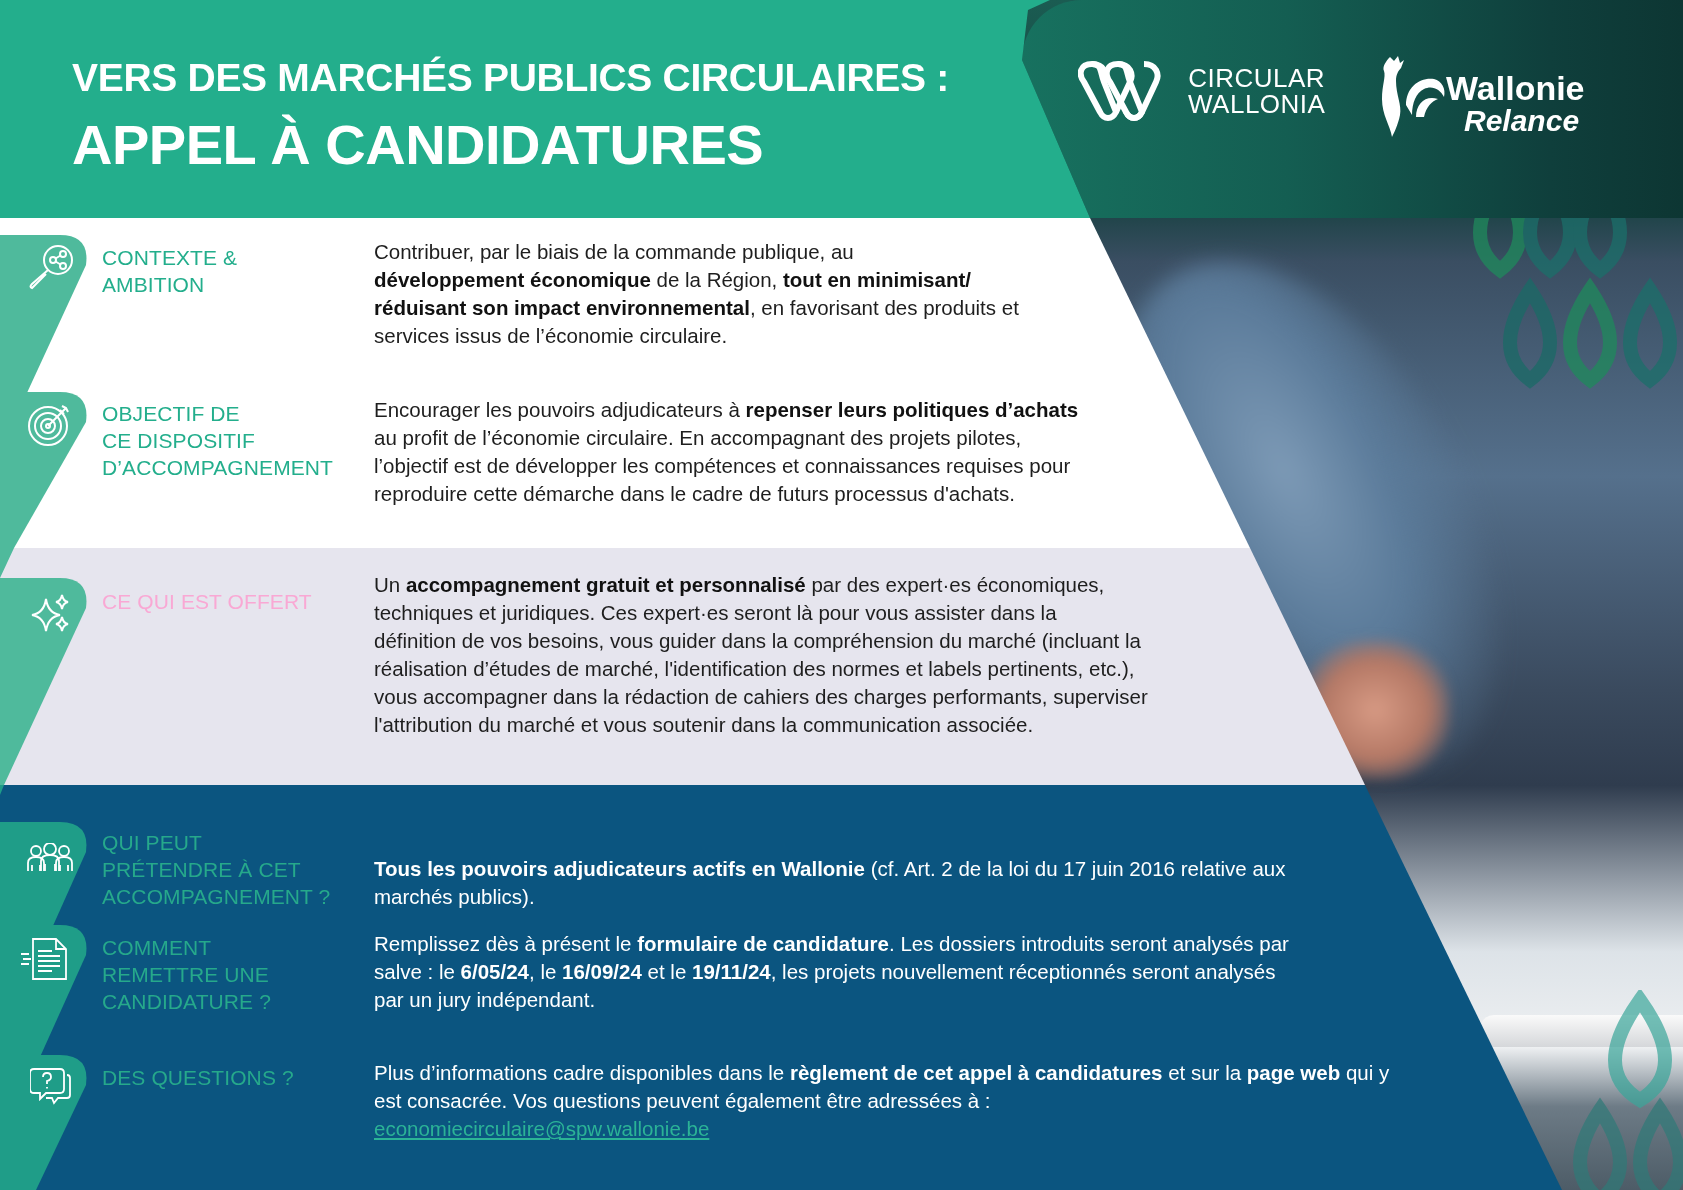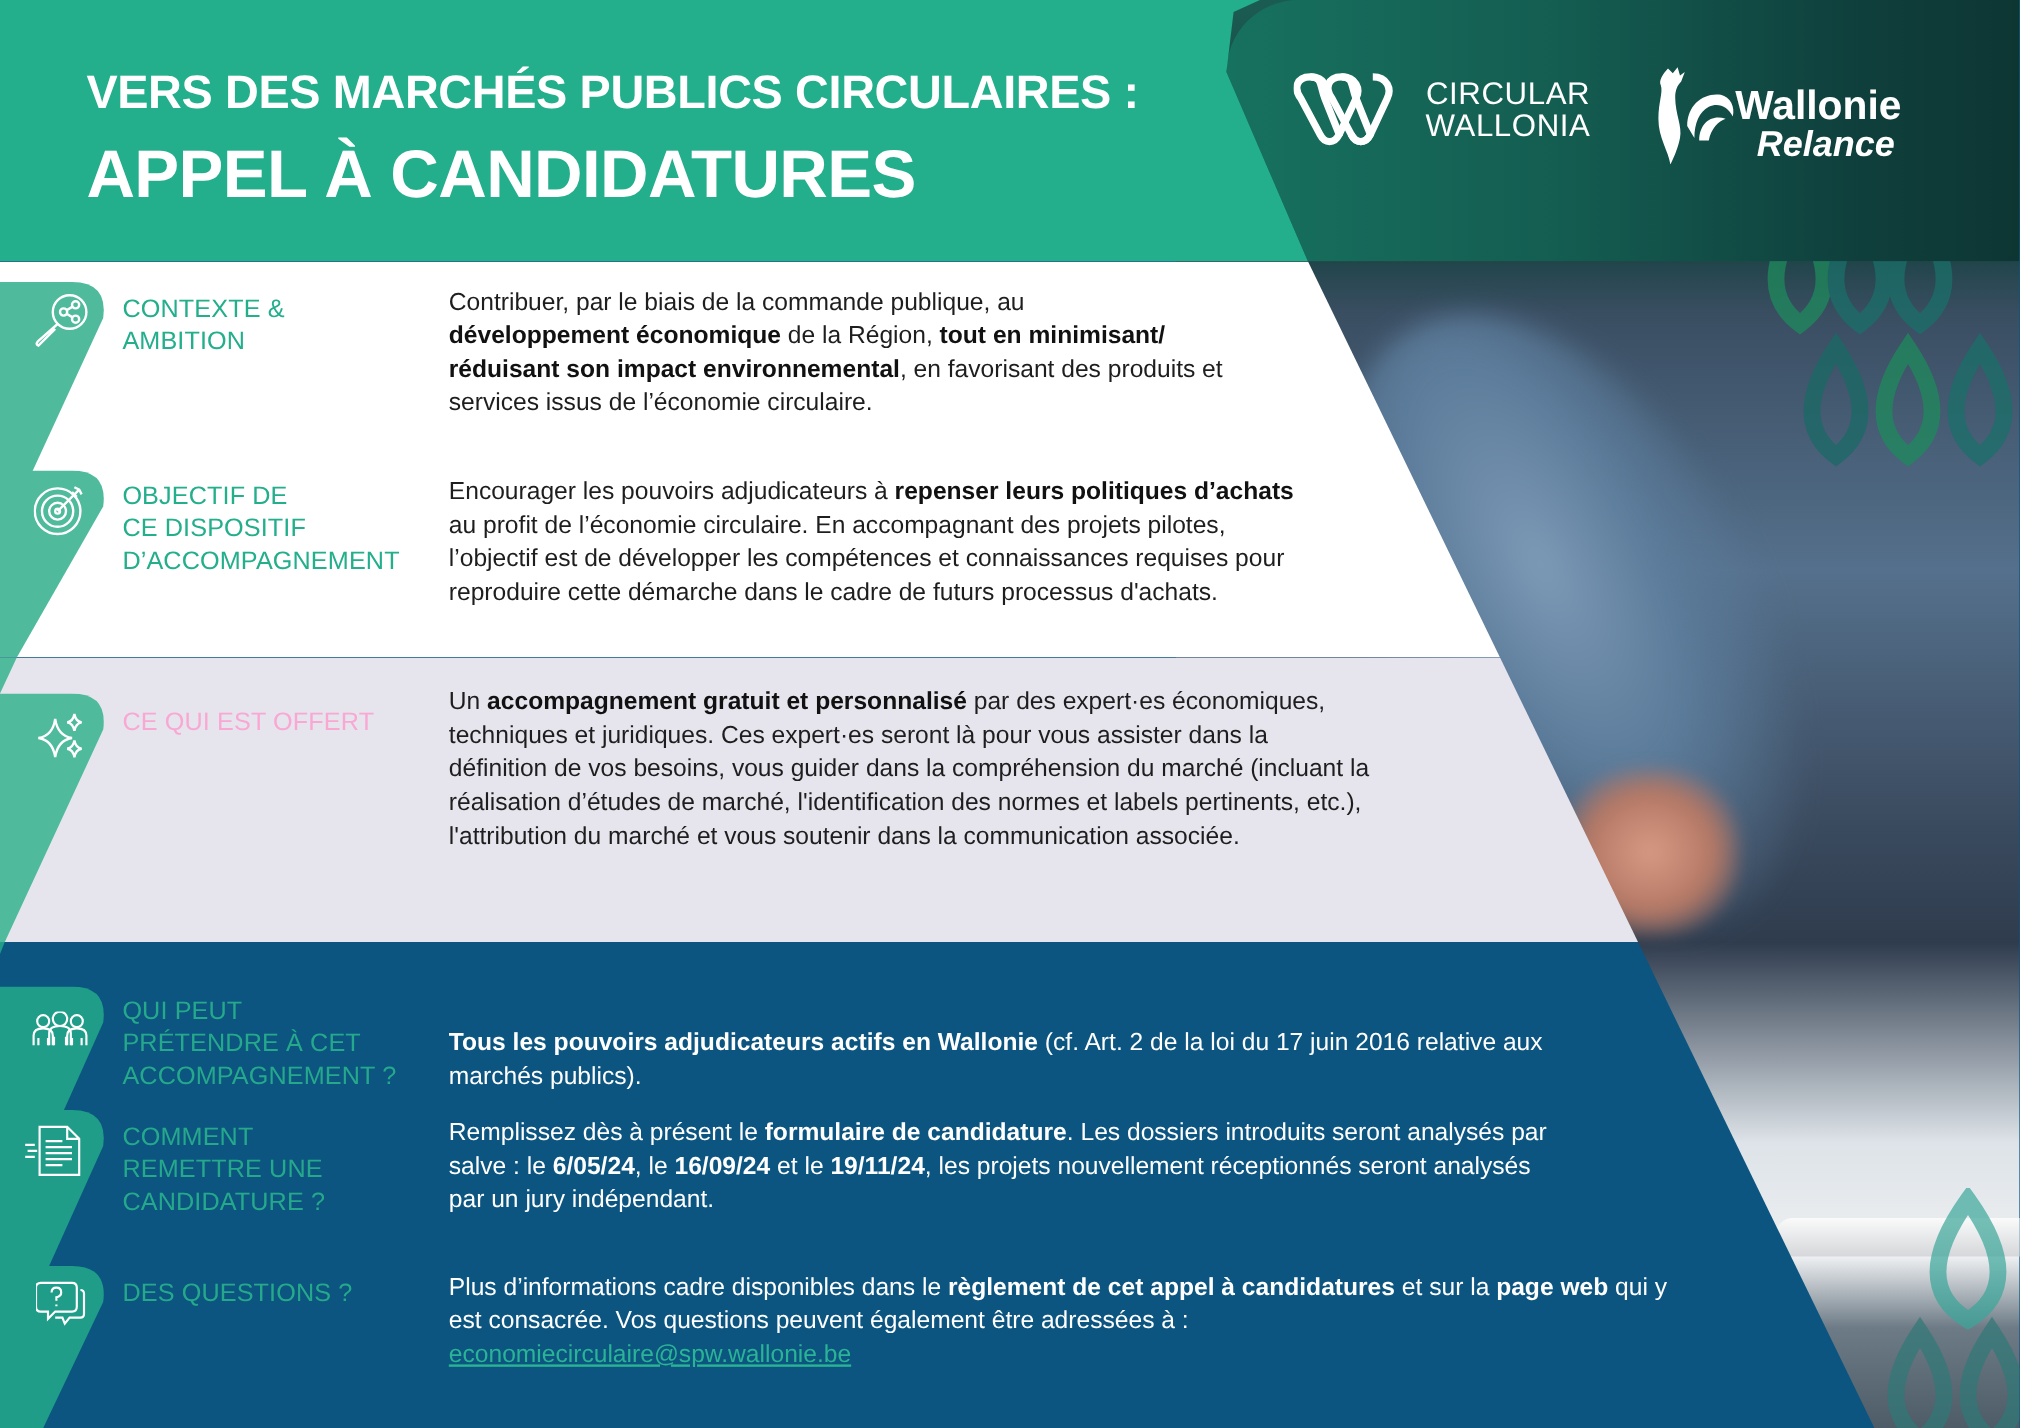--- a/index.html
+++ b/index.html
@@ -243,20 +243,21 @@
     <div><span>Encourager les pouvoirs adjudicateurs à </span><b>repenser leurs politiques d’achats</b></div>
     <div><span>au profit de l’économie circulaire. En accompagnant des projets pilotes,</span></div>
     <div><span>l’objectif est de développer les compétences et connaissances requises pour</span></div>
     <div><span>reproduire cette démarche dans le cadre de futurs processus d'achats.</span></div>
   </div>
 <div class="body" style="top:549px;margin-top:22px;">
     <div><span>Un </span><b>accompagnement gratuit et personnalisé</b><span> par des expert·es économiques,</span></div>
     <div><span>techniques et juridiques. Ces expert·es seront là pour vous assister dans la</span></div>
     <div><span>définition de vos besoins, vous guider dans la compréhension du marché (incluant la</span></div>
     <div><span>réalisation d’études de marché, l'identification des normes et labels pertinents, etc.),</span></div>
+    <div><span>vous accompagner dans la rédaction de cahiers des charges performants, superviser</span></div>
     <div><span>l'attribution du marché et vous soutenir dans la communication associée.</span></div>
   </div>
 <div class="body light" style="top:829px;margin-top:26px;">
     <div><b>Tous les pouvoirs adjudicateurs actifs en Wallonie</b><span> (cf. Art. 2 de la loi du 17 juin 2016 relative aux</span></div>
     <div><span>marchés publics).</span></div>
   </div>
 <div class="body light" style="top:930px;">
     <div><span>Remplissez dès à présent le </span><b>formulaire de candidature</b><span>. Les dossiers introduits seront analysés par</span></div>
     <div><span>salve : le </span><b>6/05/24</b><span>, le </span><b>16/09/24</b><span> et le </span><b>19/11/24</b><span>, les projets nouvellement réceptionnés seront analysés</span></div>
     <div><span>par un jury indépendant.</span></div>

